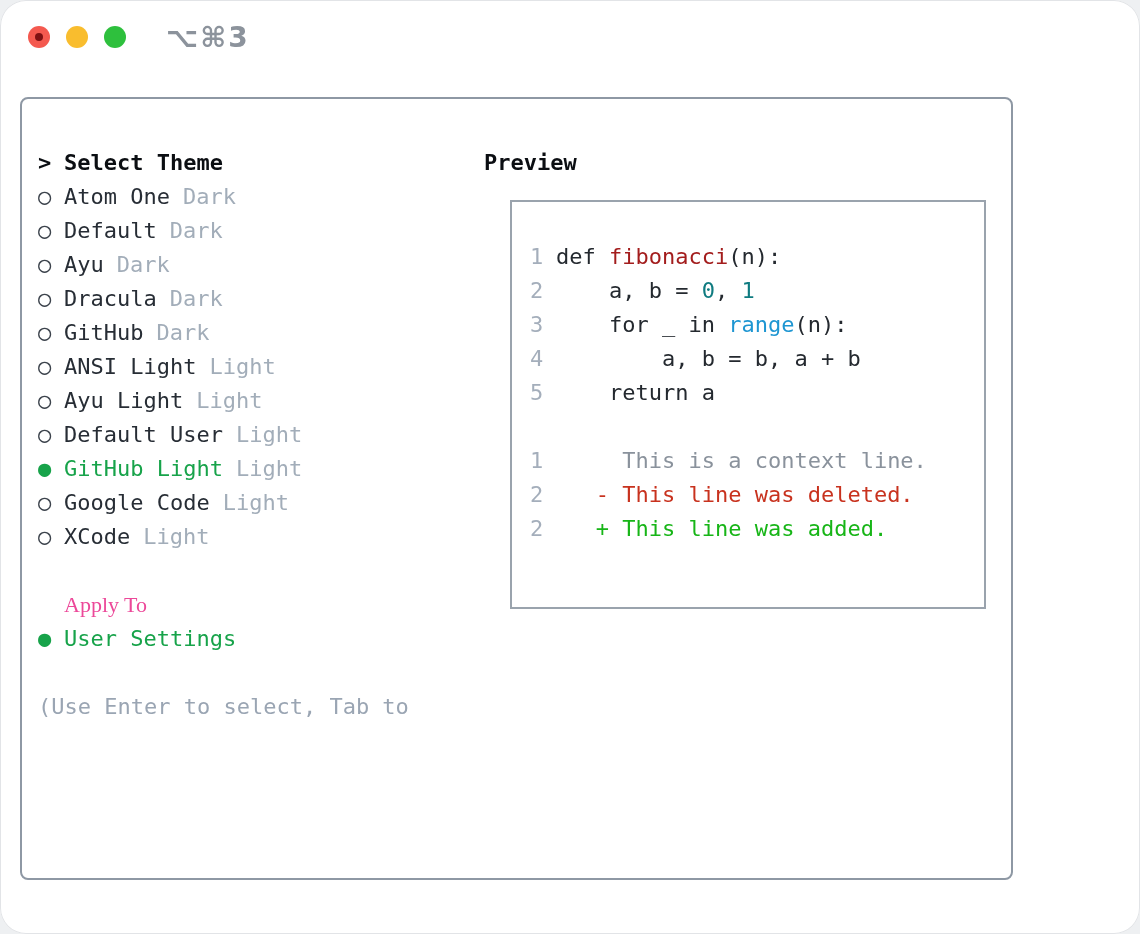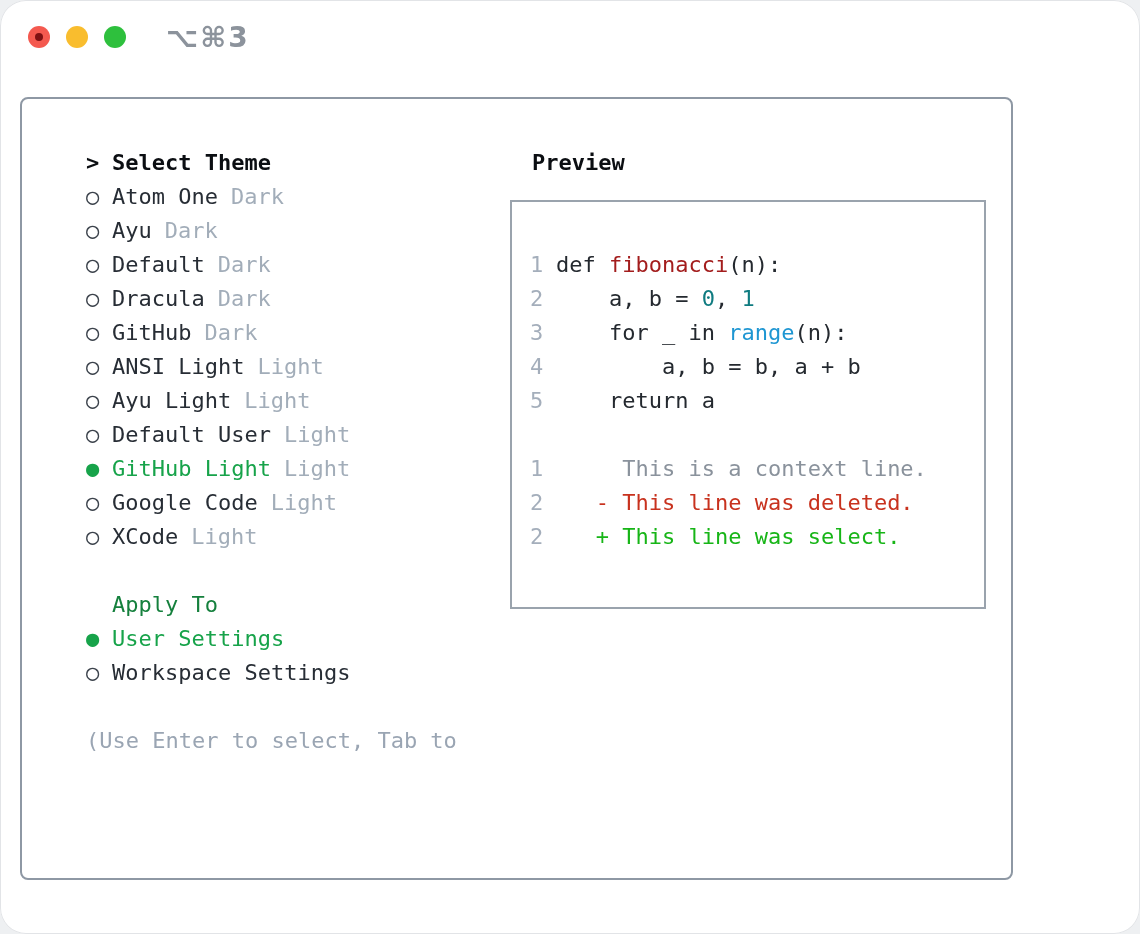--- a/index.html
+++ b/index.html
@@ -29,38 +29,38 @@
     position:absolute;left:166px;top:21px;
     font-family:"DejaVu Sans","Liberation Sans",sans-serif;
     font-size:28px;font-weight:700;color:#8c939c;letter-spacing:2px;
   }
   
   .mainbox{
     position:absolute;left:20px;top:97px;width:993px;height:783px;
     border:2px solid #8e98a4;border-radius:8px;background:#ffffff;
     box-sizing:border-box;
   }
-  .row{white-space:pre;height:34px;line-height:34px;font-size:22px;color:#272d35;margin-left:48px;}
+  .row{white-space:pre;height:34px;line-height:34px;font-size:22px;color:#272d35;}
   .leftcol{position:absolute;left:38px;top:146px;}
   .panel-header{font-weight:bold;color:#0b0e12;}
   .panel-header .bullet{color:#0b0e12;}
   .bullet{display:inline-block;width:26px;color:#3c434c;}
   .name{color:#272d35;margin-right:13px;}
   .variant{color:#a2adb9;}
   .selected .bullet,.selected .name,.selected.optrow .label{color:#17a34a;}
   .optrow .label{color:#272d35;}
-  .subheader{color:#15803d;}
+  .subheader{color:#ec4899;font-family:Liberation Serif, serif;}
   .hint{color:#9aa5b3;}
   
   .preview-title{position:absolute;left:484px;top:146px;font-weight:bold;color:#0b0e12;}
   .previewbox{
     position:absolute;left:510px;top:200px;width:476px;height:409px;
     border:2px solid #9aa3ad;background:#ffffff;box-sizing:border-box;
   }
-  .code{position:absolute;left:530px;top:248px;}
+  .code{position:absolute;left:530px;top:240px;}
   .crow{white-space:pre;height:34px;line-height:34px;font-size:22px;}
   .lineno{display:inline-block;width:13px;text-align:right;margin-right:13px;color:#a4aebb;}
   .tok-fg{color:#24292f;}
   .tok-func{color:#a31d1d;}
   .tok-num{color:#0f7b80;}
   .tok-builtin{color:#1e96d2;}
   .tok-ctx{color:#8a929c;}
   .tok-del{color:#c8321e;}
   .tok-add{color:#17b517;}
 </style>
@@ -77,50 +77,49 @@
     <div class="traffic t-green"></div>
     <div class="shortcut">⌥⌘3</div>
   </div>
 
   <div class="mainbox"></div>
 
   <div class="leftcol">
     <div class="row panel-header"><span class="bullet">&gt;</span><span>Select Theme</span></div>
 
     <div class="row item"><span class="bullet">○</span><span class="name">Atom One</span><span class="variant">Dark</span></div>
+    <div class="row item"><span class="bullet">○</span><span class="name">Default</span><span class="variant">Dark</span></div>
     <div class="row item"><span class="bullet">○</span><span class="name">Ayu</span><span class="variant">Dark</span></div>
-    <div class="row item"><span class="bullet">○</span><span class="name">Default</span><span class="variant">Dark</span></div>
     <div class="row item"><span class="bullet">○</span><span class="name">Dracula</span><span class="variant">Dark</span></div>
     <div class="row item"><span class="bullet">○</span><span class="name">GitHub</span><span class="variant">Dark</span></div>
     <div class="row item"><span class="bullet">○</span><span class="name">ANSI Light</span><span class="variant">Light</span></div>
     <div class="row item"><span class="bullet">○</span><span class="name">Ayu Light</span><span class="variant">Light</span></div>
     <div class="row item"><span class="bullet">○</span><span class="name">Default User</span><span class="variant">Light</span></div>
     <div class="row item selected"><span class="bullet">●</span><span class="name">GitHub Light</span><span class="variant">Light</span></div>
     <div class="row item"><span class="bullet">○</span><span class="name">Google Code</span><span class="variant">Light</span></div>
     <div class="row item"><span class="bullet">○</span><span class="name">XCode</span><span class="variant">Light</span></div>
 
     <div class="row"></div>
 
     <div class="row subheader"><span class="bullet"> </span><span>Apply To</span></div>
     <div class="row optrow selected"><span class="bullet">●</span><span class="label">User Settings</span></div>
-    <div class="row optrow"><span class="bullet">○</span><span class="label">Workspace Settings</span></div>
 
     <div class="row"></div>
 
     <div class="row hint">(Use Enter to select, Tab to</div>
   </div>
 
   <div class="preview-title row">Preview</div>
   <div class="previewbox"></div>
 
   <div class="code">
     <div class="crow"><span class="lineno">1</span><span><span class="tok-fg">def </span><span class="tok-func">fibonacci</span><span class="tok-fg">(n):</span></span></div>
     <div class="crow"><span class="lineno">2</span><span><span class="tok-fg">    a, b = </span><span class="tok-num">0</span><span class="tok-fg">, </span><span class="tok-num">1</span></span></div>
     <div class="crow"><span class="lineno">3</span><span><span class="tok-fg">    for _ in </span><span class="tok-builtin">range</span><span class="tok-fg">(n):</span></span></div>
     <div class="crow"><span class="lineno">4</span><span><span class="tok-fg">        a, b = b, a + b</span></span></div>
     <div class="crow"><span class="lineno">5</span><span><span class="tok-fg">    return a</span></span></div>
     <div class="crow"><span class="lineno"></span><span></span></div>
     <div class="crow"><span class="lineno">1</span><span><span class="tok-ctx">     This is a context line.</span></span></div>
     <div class="crow"><span class="lineno">2</span><span><span class="tok-del">   - This line was deleted.</span></span></div>
-    <div class="crow"><span class="lineno">2</span><span><span class="tok-add">   + This line was select.</span></span></div>
+    <div class="crow"><span class="lineno">2</span><span><span class="tok-add">   + This line was added.</span></span></div>
   </div>
 
 </div>
 
 </body></html>

